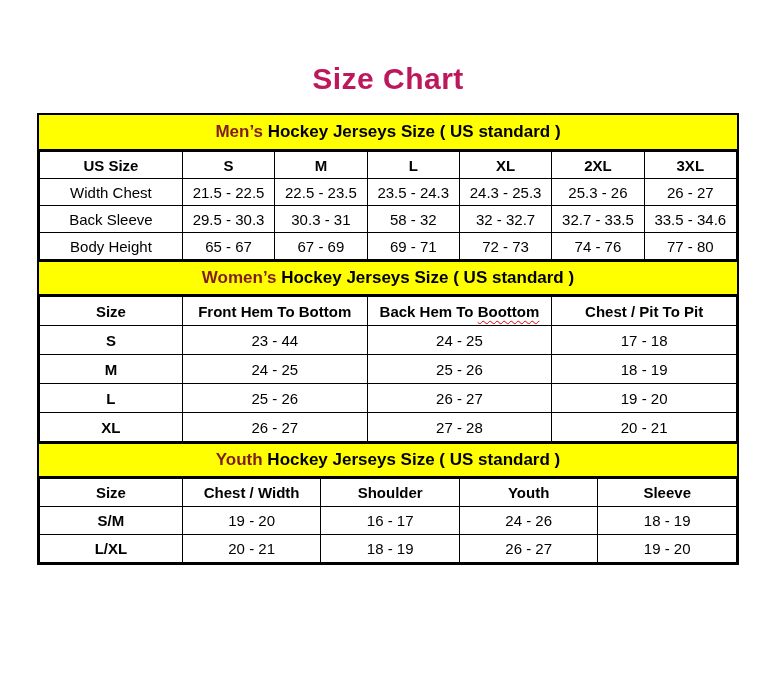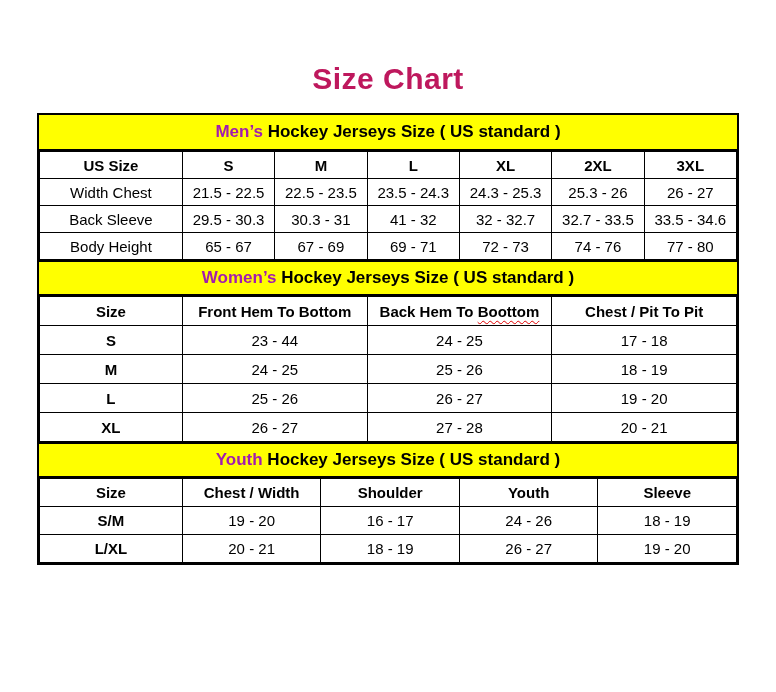--- a/index.html
+++ b/index.html
@@ -29,21 +29,21 @@
     height: 36px;
     display: flex;
     align-items: center;
     justify-content: center;
     font-size: 17px;
     font-weight: 700;
     border-bottom: 2px solid #000;
     white-space: pre;
   }
   .band.mid { border-top: 2px solid #000; }
-  .accent { color: #a21caf; }
+  .accent { color: #7f1d1d; }
   table.grid {
     width: 100%;
     border-collapse: collapse;
     table-layout: fixed;
   }
   table.grid th, table.grid td {
     border: 1px solid #000;
     text-align: center;
     vertical-align: middle;
     font-size: 15px;
@@ -102,21 +102,21 @@
           <td>22.5 - 23.5</td>
           <td>23.5 - 24.3</td>
           <td>24.3 - 25.3</td>
           <td>25.3 - 26</td>
           <td>26 - 27</td>
         </tr>
         <tr>
           <td class="rowlabel">Back Sleeve</td>
           <td>29.5 - 30.3</td>
           <td>30.3 - 31</td>
-          <td>41 - 32</td>
+          <td>58 - 32</td>
           <td>32 - 32.7</td>
           <td>32.7 - 33.5</td>
           <td>33.5 - 34.6</td>
         </tr>
         <tr>
           <td class="rowlabel">Body Height</td>
           <td>65 - 67</td>
           <td>67 - 69</td>
           <td>69 - 71</td>
           <td>72 - 73</td>

